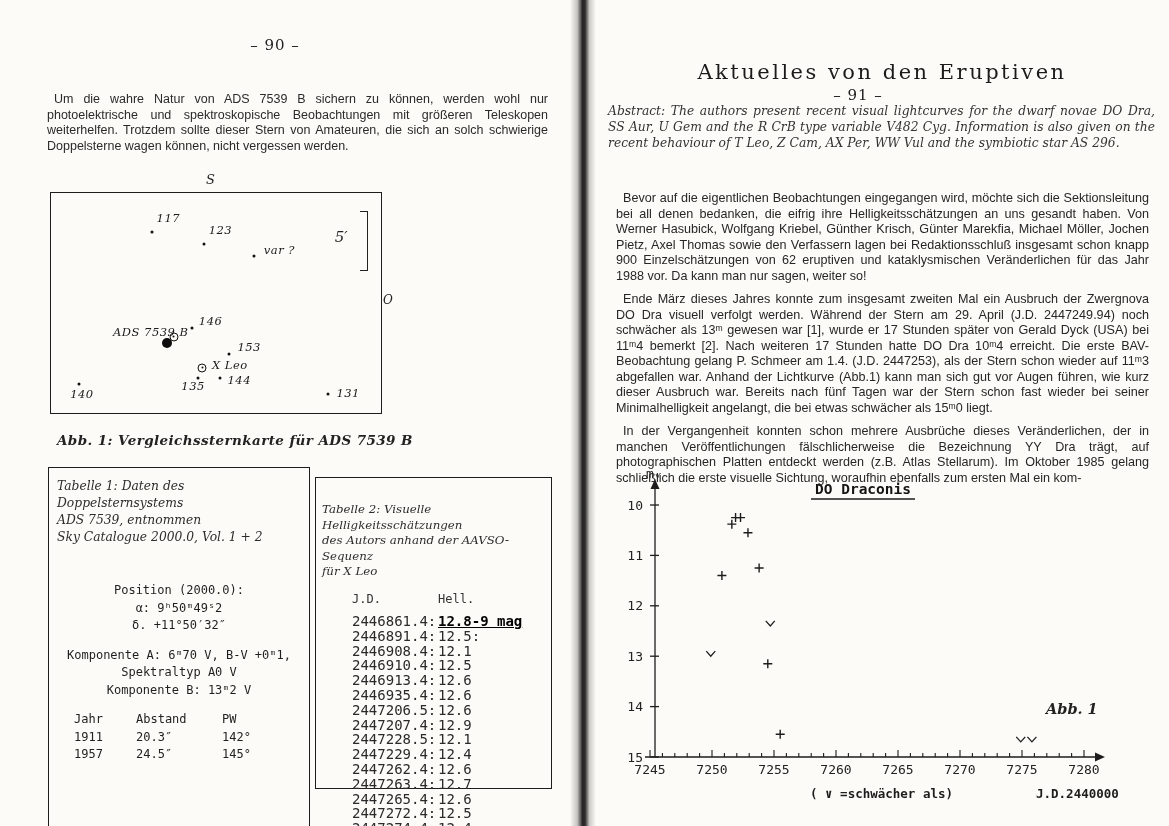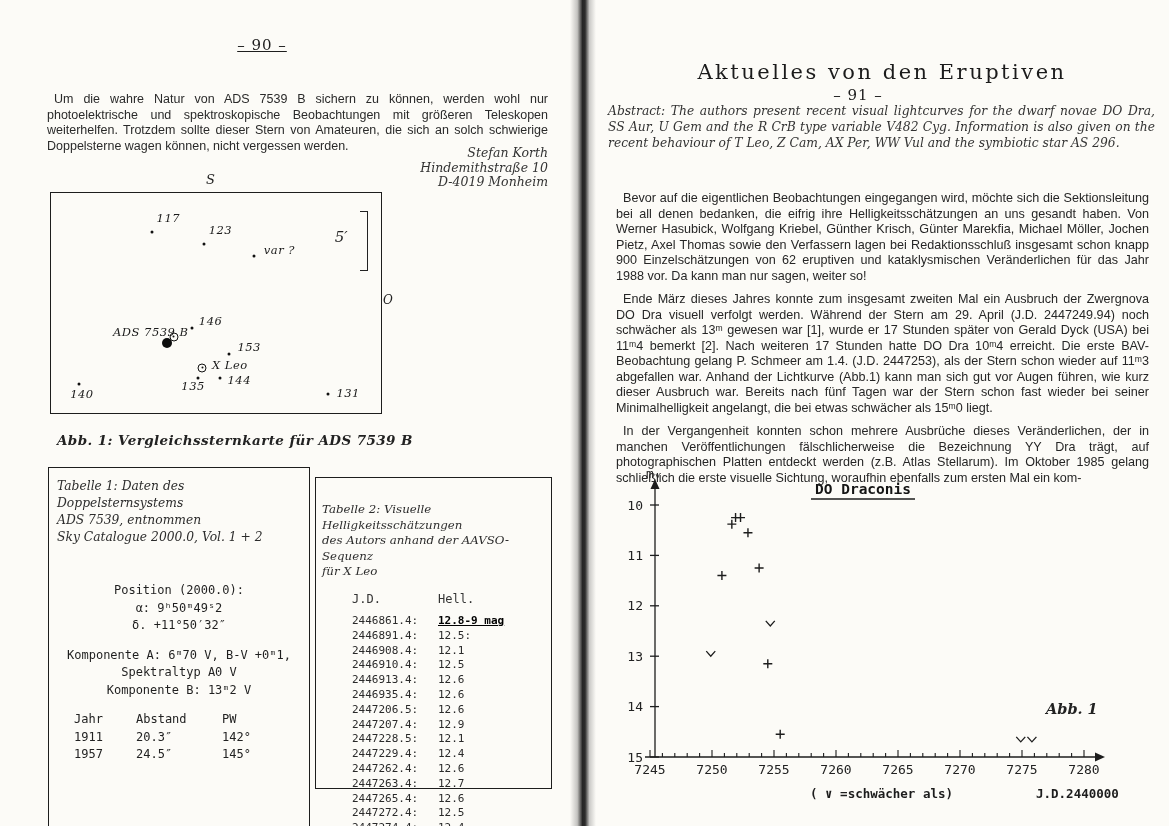--- a/index.html
+++ b/index.html
@@ -33,21 +33,21 @@
   .t1{left:48px;top:467px;width:262px;height:374px;padding:10px 8px;}
   .t2{left:315px;top:477px;width:237px;height:312px;padding:24px 6px;}
   .ital{font-family:"DejaVu Serif",serif;font-style:italic;line-height:17px;font-size:12.3px;color:#2c2c2c;}
   .t2 .ital{font-size:11.8px;line-height:15.6px;}
   .mono{font-family:"DejaVu Sans Mono",monospace;font-size:12px;line-height:17.5px;color:#1f1f1f;text-align:center;}
   .t1-gap{height:36px;} .t1-gap2{height:12px;}
   .hrow{display:flex;font-family:"DejaVu Sans Mono",monospace;font-size:12px;line-height:17.5px;margin-left:17px;}
   .hrow span:nth-child(1){width:62px;} .hrow span:nth-child(2){width:86px;}
   .t2head{display:flex;font-family:"DejaVu Sans Mono",monospace;font-size:12px;margin:12px 0 8px 30px;color:#333;}
   .t2head span:first-child{width:86px;}
-  .t2row{display:flex;font-family:"DejaVu Sans Mono",monospace;font-size:11px;line-height:14.8px;margin-left:30px;color:#2a2a2a;}
+  .t2row{display:flex;font-family:"DejaVu Sans Mono",monospace;font-size:14px;line-height:14.8px;margin-left:30px;color:#2a2a2a;}
   .t2row .jd{width:86px;}
   .t2row.em .hell{font-weight:bold;color:#000;text-decoration:underline;}
   
   .title91{position:absolute;left:608px;top:60px;width:548px;text-align:center;
         font-family:"DejaVu Serif",serif;font-size:21px;letter-spacing:2.5px;color:#1b1b1b;}
   .abstract{position:absolute;left:608px;top:103px;width:547px;font-family:"DejaVu Serif",serif;
         font-style:italic;font-size:12.3px;line-height:16px;text-align:justify;color:#333;}
   .bodytext{position:absolute;left:608px;top:183px;width:549px;font-size:12.6px;line-height:15.5px;
         text-align:justify;color:#262626;}
   .bodytext p{margin:8px;text-indent:7px;}
@@ -55,31 +55,26 @@
   .ax{font-family:"DejaVu Sans Mono",monospace;font-size:13px;fill:#222;}
   .ctitle{font-family:"DejaVu Sans Mono",monospace;font-size:14.5px;font-weight:bold;fill:#141414;}
   .figlab{font-family:"DejaVu Serif",serif;font-style:italic;font-weight:bold;font-size:14.5px;fill:#222;}
   .cfoot{font-family:"DejaVu Sans Mono",monospace;font-size:12.5px;font-weight:bold;fill:#1d1d1d;}
 </style>
 </head>
 <body>
 
 <div class="scan">
 
-  <div class="pagenum" style="left:207px;top:36px;text-decoration:underline;">– 90 –</div>
+  <div class="pagenum" style="left:220px;top:36px;">– 90 –</div>
 
   <div class="intro">
     <p>Um die wahre Natur von ADS 7539 B sichern zu können, werden wohl nur photoelektrische und spektroskopische Beobachtungen mit größeren Teleskopen weiterhelfen. Trotzdem sollte dieser Stern von Amateuren, die sich an solch schwierige Doppelsterne wagen können, nicht vergessen werden.</p>
   </div>
 
-  <div class="sig">
-    <div>Stefan Korth</div>
-    <div>Hindemithstraße 10</div>
-    <div>D-4019 Monheim</div>
-  </div>
 
   <div class="dir-s">S</div>
   <div class="dir-o">O</div>
 
   <div class="starchart">
     <div class="scalebracket"></div>
     <div class="scalelabel">5′</div>
     <div id="starfield">
         <div class="star-dot" style="left: 30.6%; top: 17.7%;"></div>
         <div class="star-label" style="left: 32%; top: 11.5%;">117</div>

